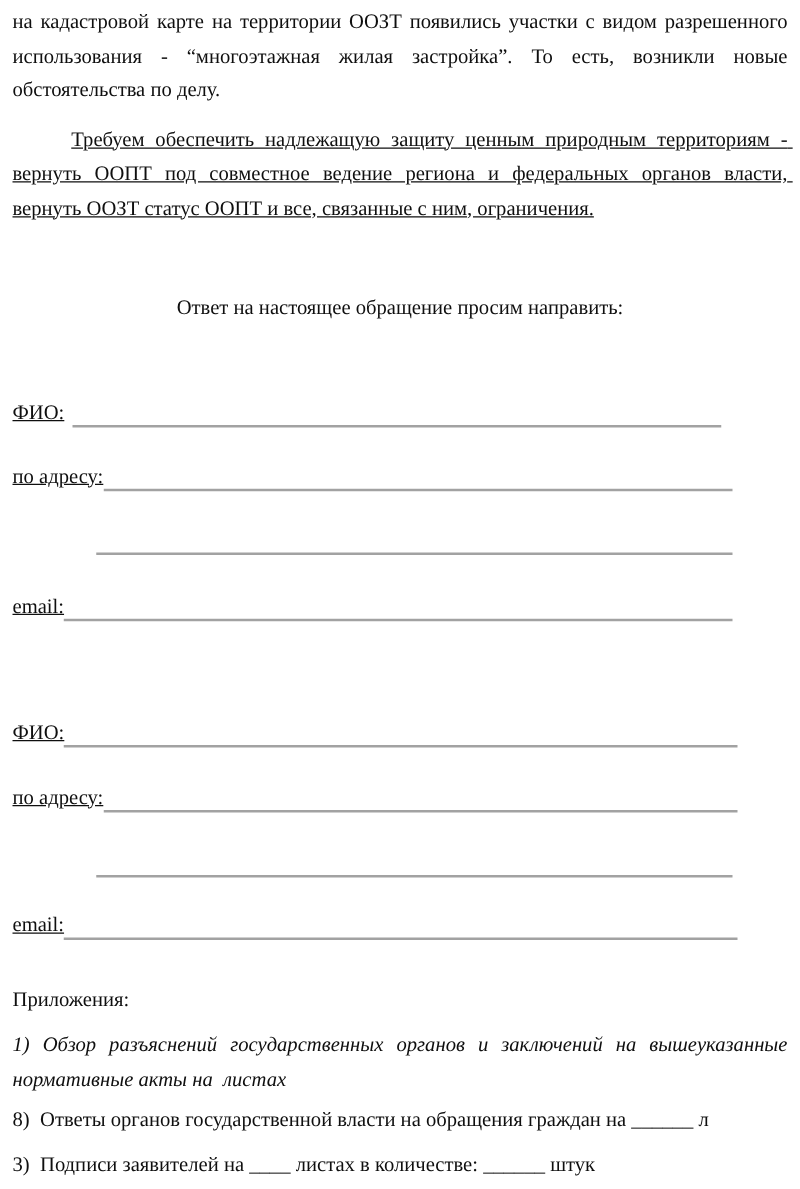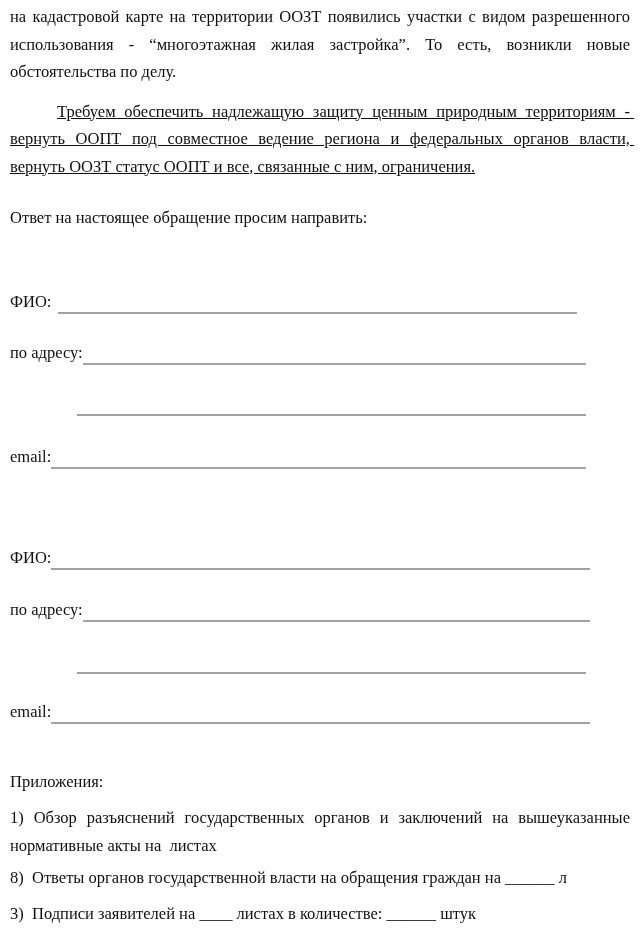--- a/index.html
+++ b/index.html
@@ -29,27 +29,28 @@
   }
   .para.first-indent {
     text-indent: 47px;
   }
   .plain {
     margin: 0;
     line-height: 27.5px;
     text-align: left;
     white-space: pre-wrap;
   }
-  .reply-line  { margin-top: 24px; }
+  .reply-line  { margin-top: 52px; text-align: center; }
 
   
   .form-row {
     display: flex;
     align-items: flex-end;
     height: 27.5px;
+    text-decoration: underline;
   }
   .form-row .label {
     white-space: nowrap;
     line-height: 25px;
   }
   .fill-line {
     flex: 1;
     height: 24px;
     border-bottom: 2px solid #a2a2a2;
     min-width: 0;
@@ -65,23 +66,23 @@
 
   .row-fio2   { margin-top: 74px; }
   .row-fio2 .fill-line { margin-right: 40px; }
   .row-addr2  { margin-top: 24px; }
   .row-addr2 .fill-line { margin-right: 40px; }
   .row-cont2  { margin-top: 25px; }
   .row-cont2 .fill-line { margin-left: 67px; margin-right: 44px; }
   .row-email2 { margin-top: 22px; }
   .row-email2 .fill-line { margin-right: 40px; }
 
-  .attachments-title { margin-top: 44px; }
+  .attachments-title { margin-top: 34px; }
   .attachment-item { margin: 0; }
-  .item-1 { margin-top: 9px; }
+  .item-1 { margin-top: 9px; font-style: italic; }
   .item-2 { margin-top: 5px; text-align: left; }
   .item-3 { margin-top: 8px; text-align: left; }
 </style>
 </head>
 <body>
 
 <div class="page">
 
   <p class="para">на кадастровой карте на территории ООЗТ появились участки с видом разрешенного использования - “многоэтажная жилая застройка”. То есть, возникли новые обстоятельства по делу.</p>
 

